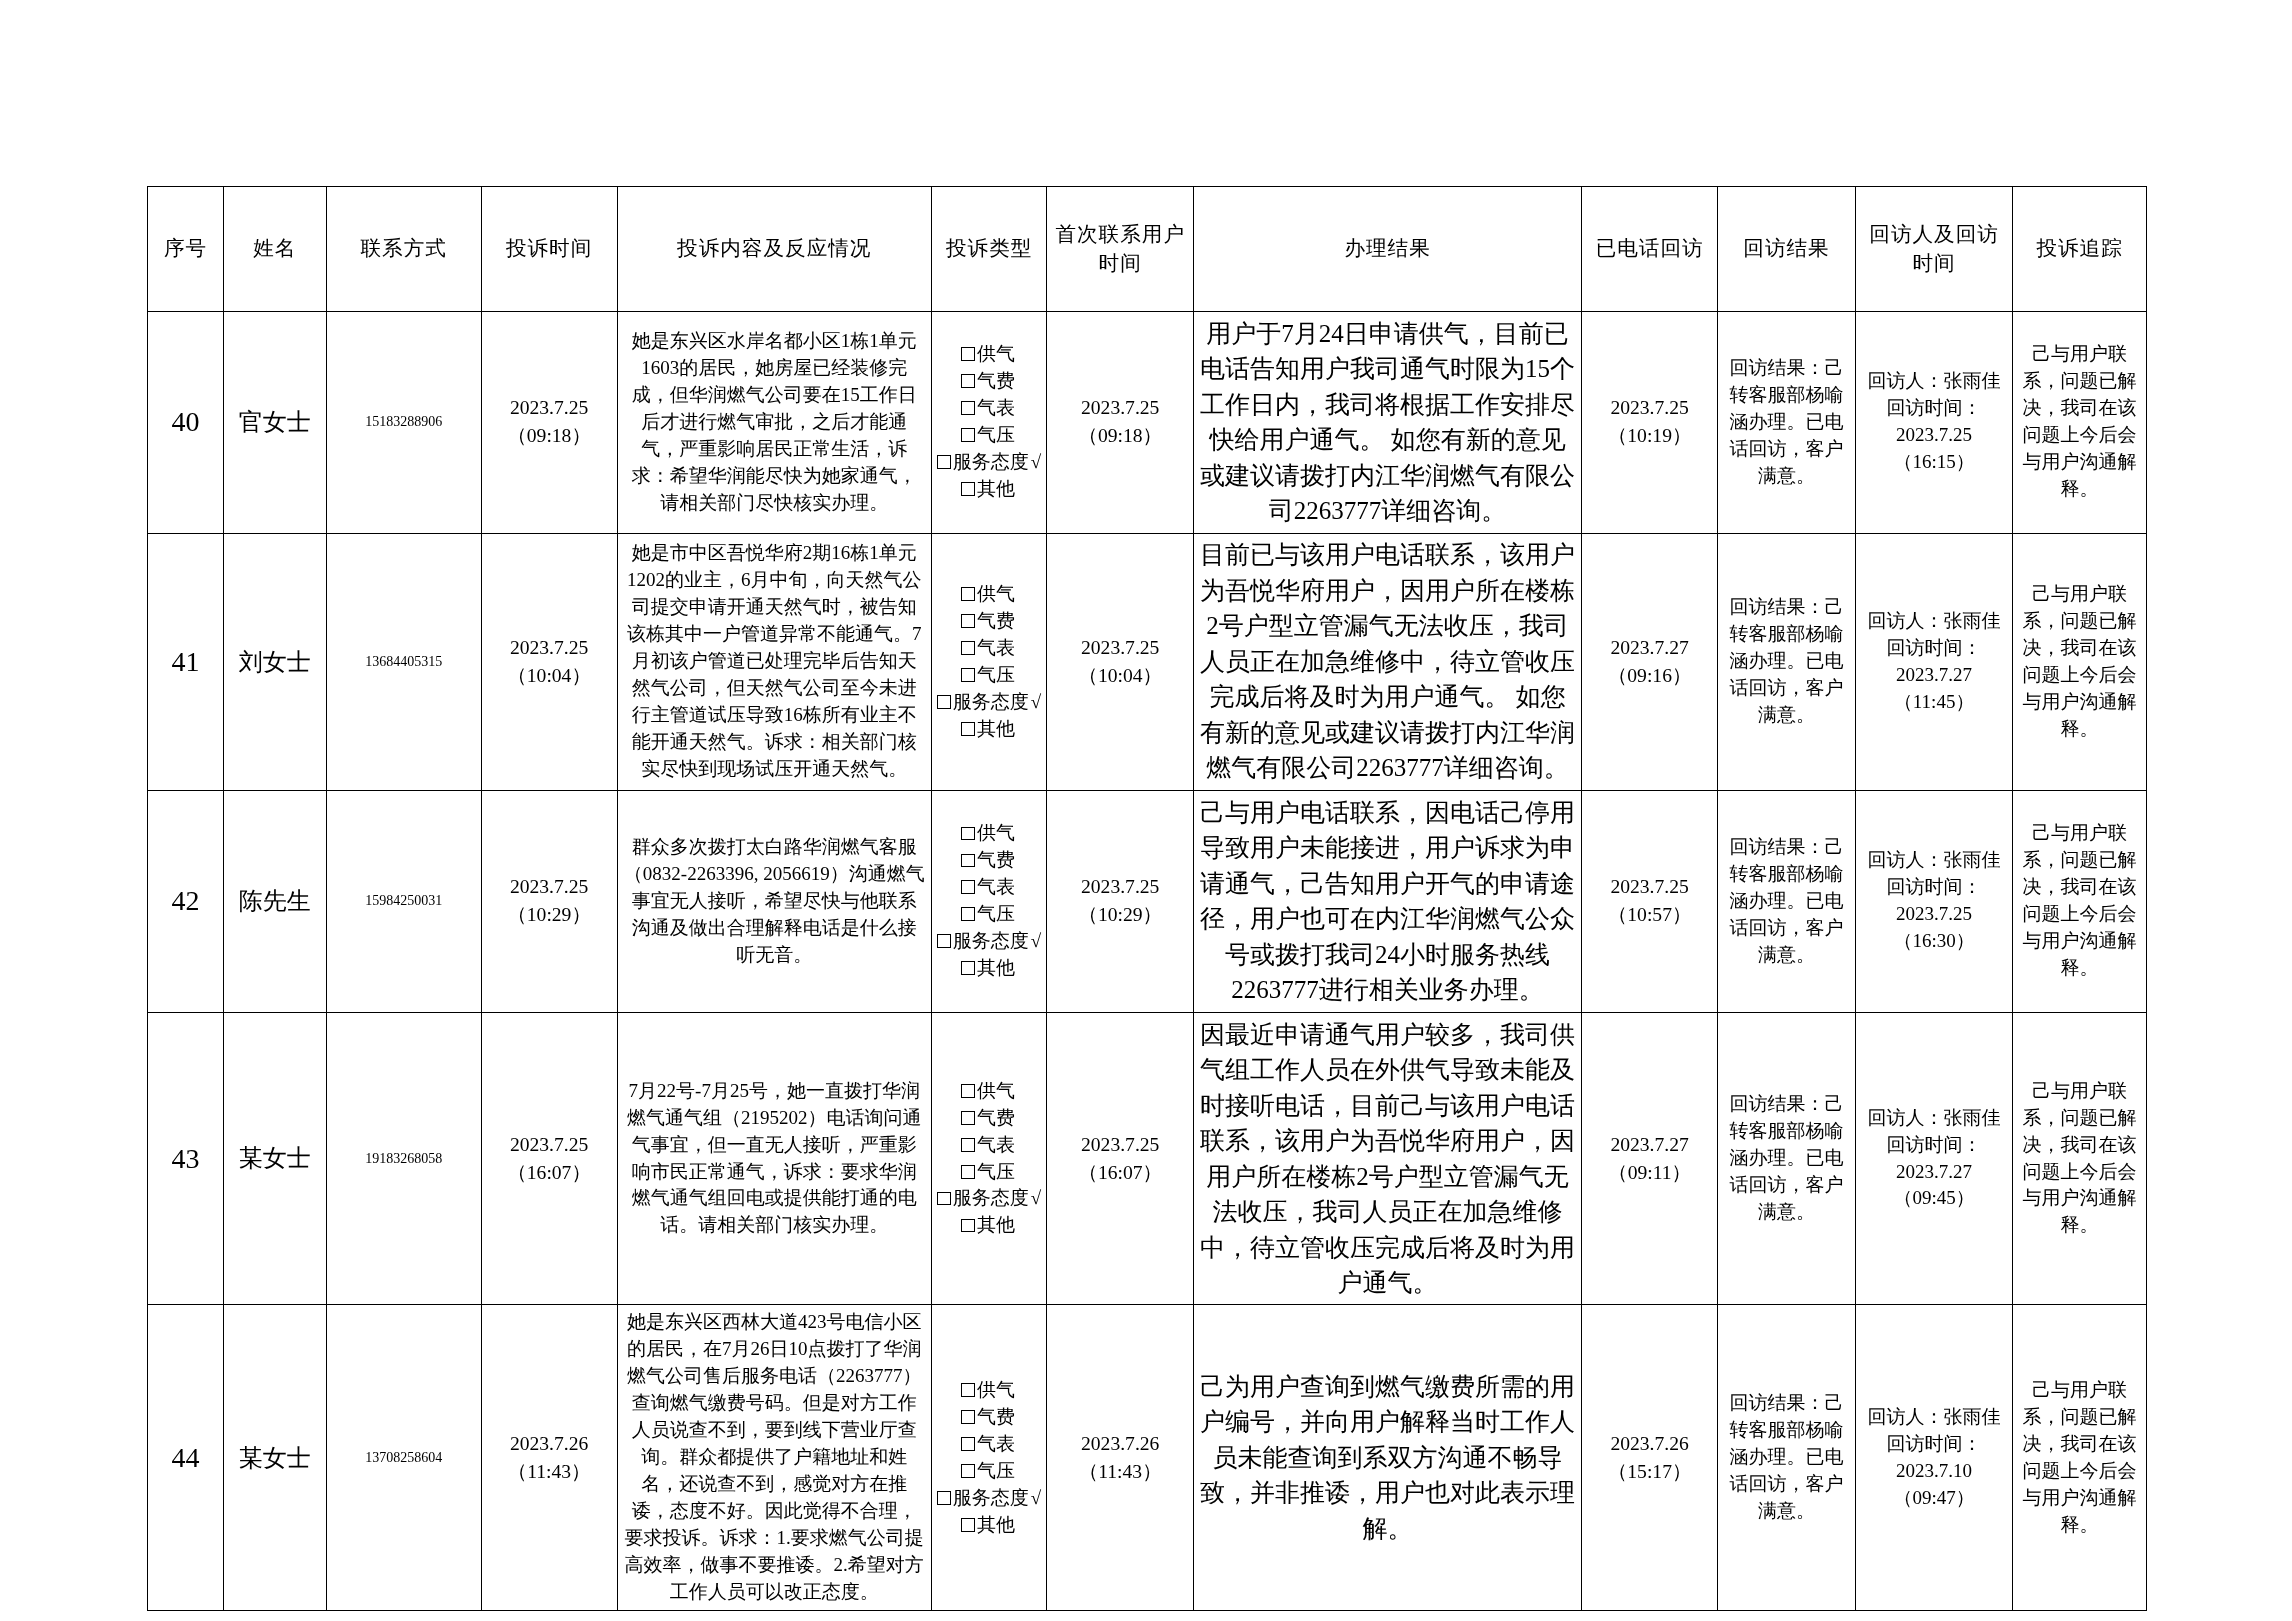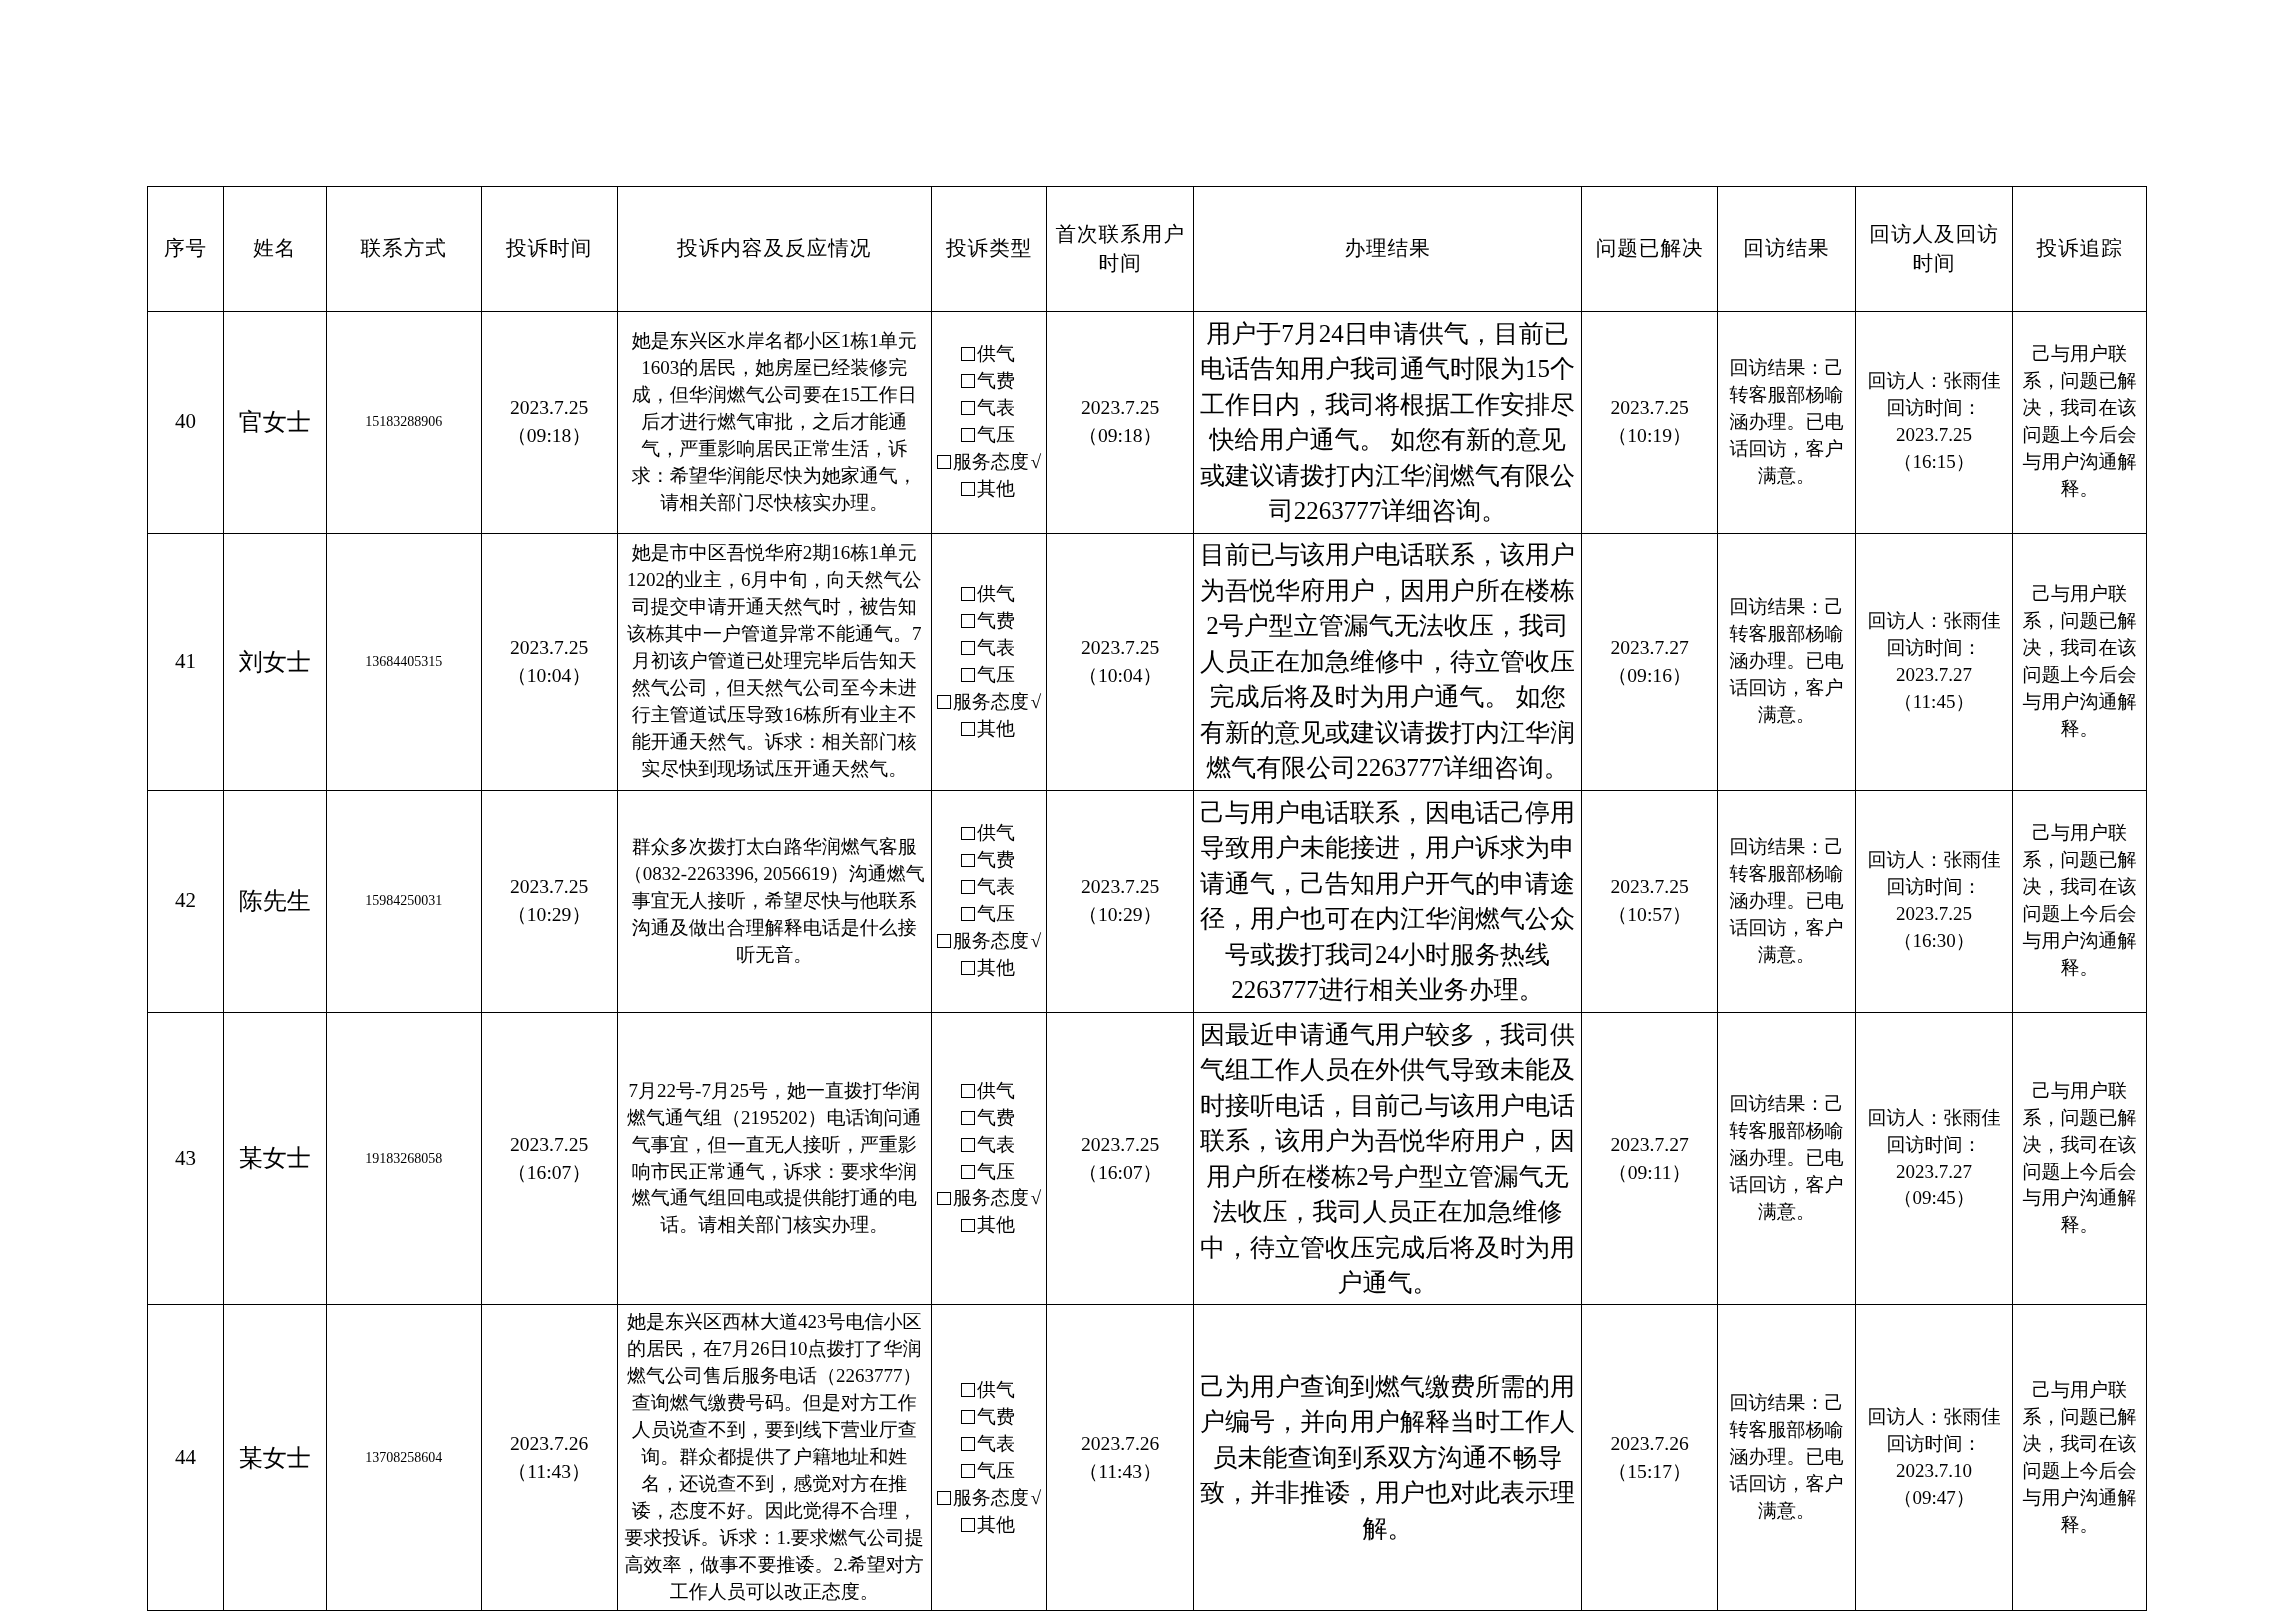--- a/index.html
+++ b/index.html
@@ -35,21 +35,21 @@
     word-wrap: break-word;
     overflow-wrap: break-word;
   }
   table.complaint-table thead th {
     font-size: 20.6px;
     font-weight: normal;
     height: 116px;
     letter-spacing: 1px;
   }
   td.idx {
-    font-size: 21px;
+    font-size: 28px;
     margin-top: 18px;
   }
   td.name {
     font-size: 24px;
   }
   td.phone {
     font-size: 14px;
   }
   td.dt {
     font-size: 19.6px;
@@ -135,21 +135,21 @@
     <thead>
       <tr>
         <th>序号</th>
         <th>姓名</th>
         <th>联系方式</th>
         <th>投诉时间</th>
         <th>投诉内容及反应情况</th>
         <th>投诉类型</th>
         <th>首次联系用户时间</th>
         <th>办理结果</th>
-        <th>问题已解决</th>
+        <th>已电话回访</th>
         <th>回访结果</th>
         <th>回访人及回访时间</th>
         <th>投诉追踪</th>
       </tr>
     </thead>
     <tbody id="table-body">
         <tr>
           <td class="idx">40</td>
           <td class="name">官女士</td>
           <td class="phone">15183288906</td>

